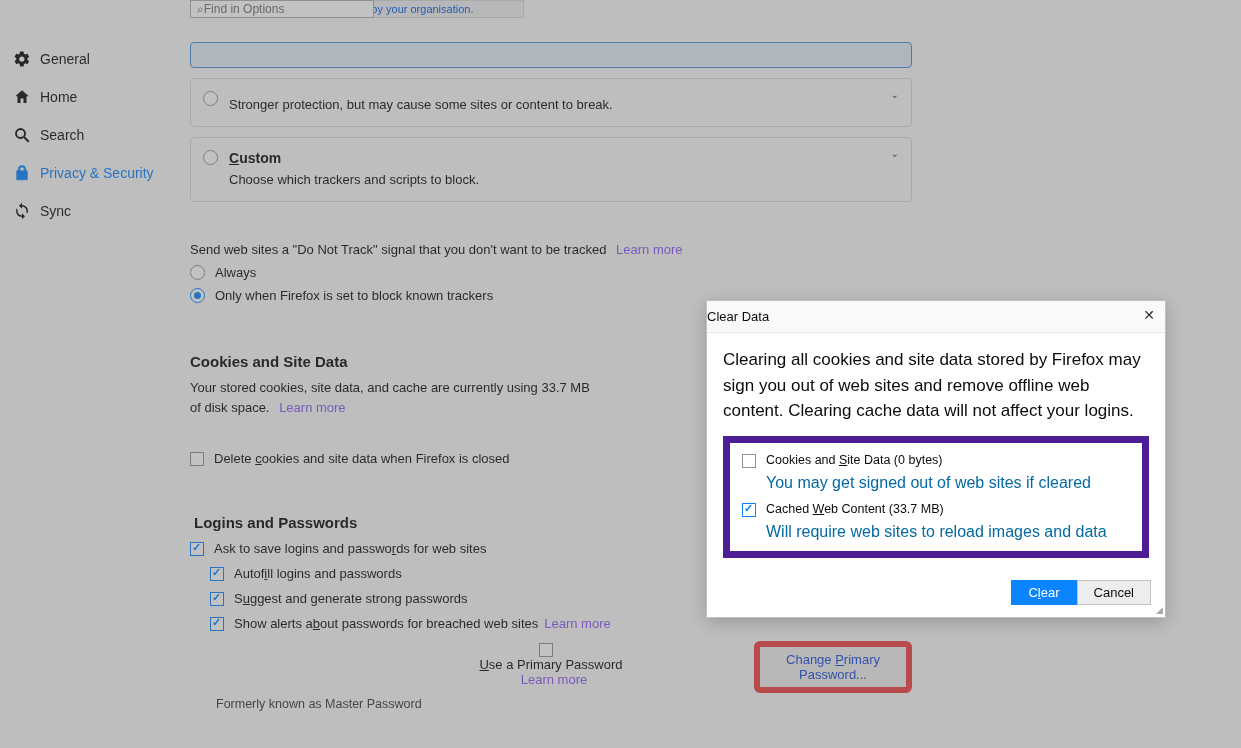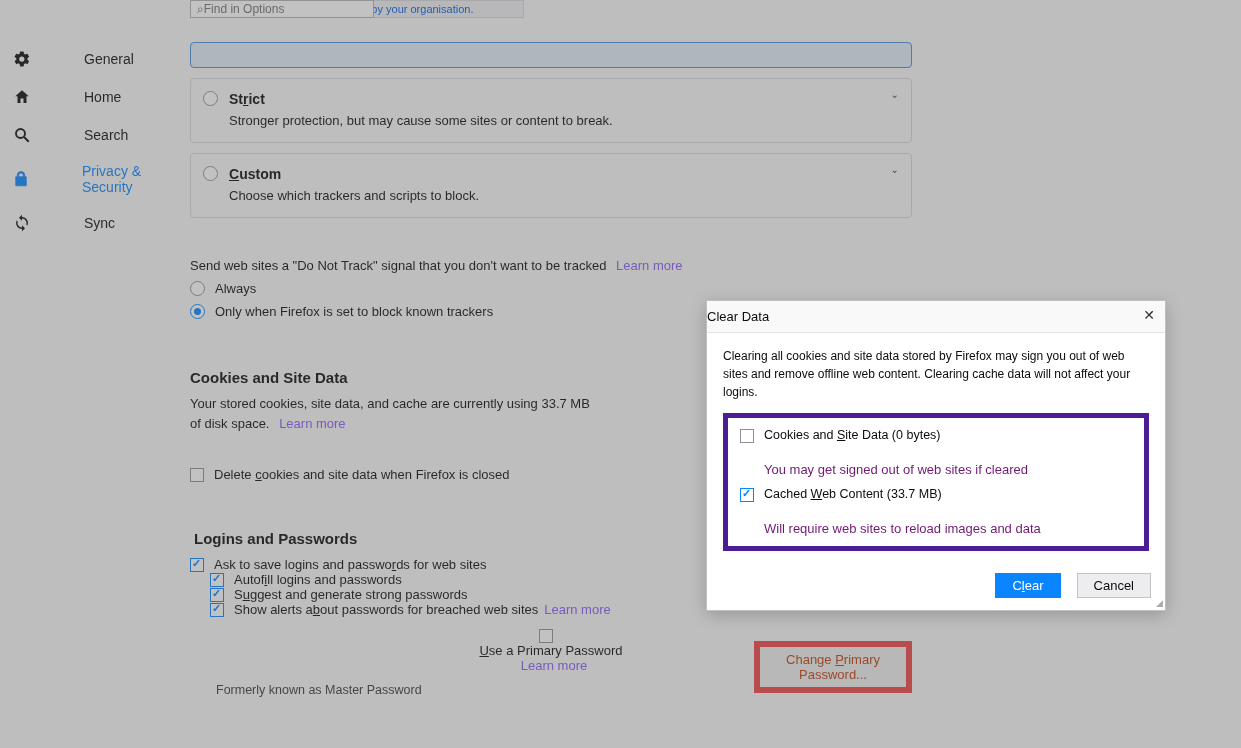--- a/index.html
+++ b/index.html
@@ -1,20 +1,20 @@
 <!DOCTYPE html>
 <html><head>
 <meta charset="utf-8">
 <style>
 * { box-sizing: border-box; margin: 0; padding: 0; font-family: "Segoe UI", sans-serif; }
 body { background: #f9f9fa; font-size: 13px; color: #0c0c0d; width: 1241px; height: 748px; overflow: hidden; position: relative; }
 
 .page { display: flex; width: 100%; height: 100%; }
 .sidebar { width: 190px; padding-top: 40px; }
-.sidebar-item { display: flex; align-items: center; padding: 9px 12px; cursor: pointer; font-size: 14px; gap: 44px; }
+.sidebar-item { display: flex; align-items: center; padding: 9px 12px; cursor: pointer; font-size: 14px; }
 .sidebar-item .icon { width: 20px; height: 20px; margin-right: 8px; display: flex; align-items: center; justify-content: center; }
 .sidebar-item.active { color: #0a84ff; }
 .sidebar-item.active .icon svg { fill: #0a84ff; stroke: #0a84ff; }
 
 .main { flex: 1; padding-top: 0; position: relative; }
 .org-notice { color: #0060df; font-size: 11px; display: flex; align-items: center; }
 .org-notice .info-icon { margin-right: 4px; }
 
 .content { margin-left: 0; padding-top: 0; width: 722px; }
 
@@ -33,43 +33,43 @@
 .radio-row .rad { width: 15px; height: 15px; border: 1px solid #8f8f9d; border-radius: 50%; background: #fff; margin-right: 10px; position: relative; }
 .radio-row .rad.on { border-color: #0a84ff; }
 .radio-row .rad.on::after { content: ""; position: absolute; width: 7px; height: 7px; background: #0a84ff; border-radius: 50%; left: 3px; top: 3px; }
 
 .section-h { font-weight: 600; font-size: 15px; margin-top: 50px; }
 .section-p { margin-top: 8px; max-width: 410px; line-height: 1.5; }
 
 .btn { position: absolute; border: 6px solid #ef4444; background: #ededf0; padding: 5px 0; font-size: 13px; text-align: center; cursor: pointer; }
 .btn.w1 { width: 120px; }
 .btn.w2 { width: 120px; }
-.btn.disabled { color: #c2410c; background: #f0f0f0; }
-
-.chk-row { display: flex; align-items: center; margin-top: 0; }
+.btn.disabled { color: #1d4ed8; background: #f0f0f0; border-radius: 6px; }
+
+.chk-row { display: flex; align-items: center; margin-top: 10px; }
 .chk { width: 14px; height: 14px; border: 1px solid #8f8f9d; background: #fff; margin-right: 10px; position: relative; flex-shrink: 0; }
 .chk.on { border-color: #0a84ff; }
 .chk.on::after { content: "✓"; position: absolute; color: #0a84ff; font-size: 11px; left: 1px; top: -2px; font-weight: bold; }
 .indent { margin-left: 20px; }
 .formerly { margin-top: 10px; margin-left: 26px; font-size: 12.5px; color: #3a3a3a; }
 
 .overlay { position: absolute; inset: 0; background: rgba(90,90,90,0.37); }
 
 .dialog { position: absolute; left: 706px; top: 300px; width: 460px; background: #fff; border: 1px solid #c0c0c0; box-shadow: 0 4px 16px rgba(0,0,0,0.2); }
 .dlg-title { text-align: left; font-size: 13px; padding: 8px 0; border-bottom: 1px solid #e6e6e6; position: relative; background: #f9f9fa; }
 .dlg-close { position: absolute; right: 10px; top: 6px; font-size: 14px; cursor: pointer; color: #333; }
 .dlg-body { padding: 14px 16px 12px; }
-.dlg-desc { font-size: 12px; line-height: 1.5; }
-.dlg-box { border: 5px solid #4c1d95; margin-top: 12px; padding: 10px 12px; }
+.dlg-desc { font-size: 17px; line-height: 1.5; }
+.dlg-box { border: 7px solid #4c1d95; margin-top: 12px; padding: 10px 12px; }
 .dlg-item { display: flex; align-items: flex-start; margin-bottom: 10px; }
 .dlg-item:last-child { margin-bottom: 0; }
 .dlg-item .chk { margin-top: 1px; }
 .dlg-item-txt .t1 { font-size: 12.5px; }
-.dlg-item-txt .t2 { font-size: 13px; color: #701a75; margin-top: 20px; }
-.dlg-btns { display: flex; justify-content: flex-end; padding: 10px 14px 12px; gap: 16px; }
+.dlg-item-txt .t2 { font-size: 16px; color: #0369a1; margin-top: 7px; }
+.dlg-btns { display: flex; justify-content: flex-end; padding: 10px 14px 12px; gap: 0; }
 .dlg-btn { padding: 4px 16px; font-size: 13px; border: 1px solid #c4c4c4; cursor: pointer; }
 .dlg-btn.primary { background: #0a84ff; color: #fff; border-color: #0a84ff; }
 .dlg-btn.sec { background: #ededf0; }
 .resize { position: absolute; right: 2px; bottom: 2px; font-size: 9px; color: #aaa; }
 u { text-decoration: underline; }
 </style>
 </head>
 <body>
 
 <div class="page">
@@ -127,21 +127,20 @@
     <div style="position:absolute; left:348; top:0; width:184px; height:18px; border:1px solid #b1b1b3; background:#fff; display:flex; align-items:center; padding:0 6px; font-size:12px; color:#737373;">
       <span class="mag">⌕</span>
       <span>Find in Options</span>
     </div>
 
     <div class="content">
       <div class="tracking-selected"></div>
 
       <div class="tracking-card">
         <div class="rad"></div>
-        <div class="tlabel">St<u>r</u>ict</div>
         <div class="tdesc">Stronger protection, but may cause some sites or content to break.</div>
         <div class="chev">⌄</div>
       </div>
 
       <div class="tracking-card">
         <div class="rad"></div>
         <div class="tlabel"><u>C</u>ustom</div>
         <div class="tdesc">Choose which trackers and scripts to block.</div>
         <div class="chev">⌄</div>
       </div>

